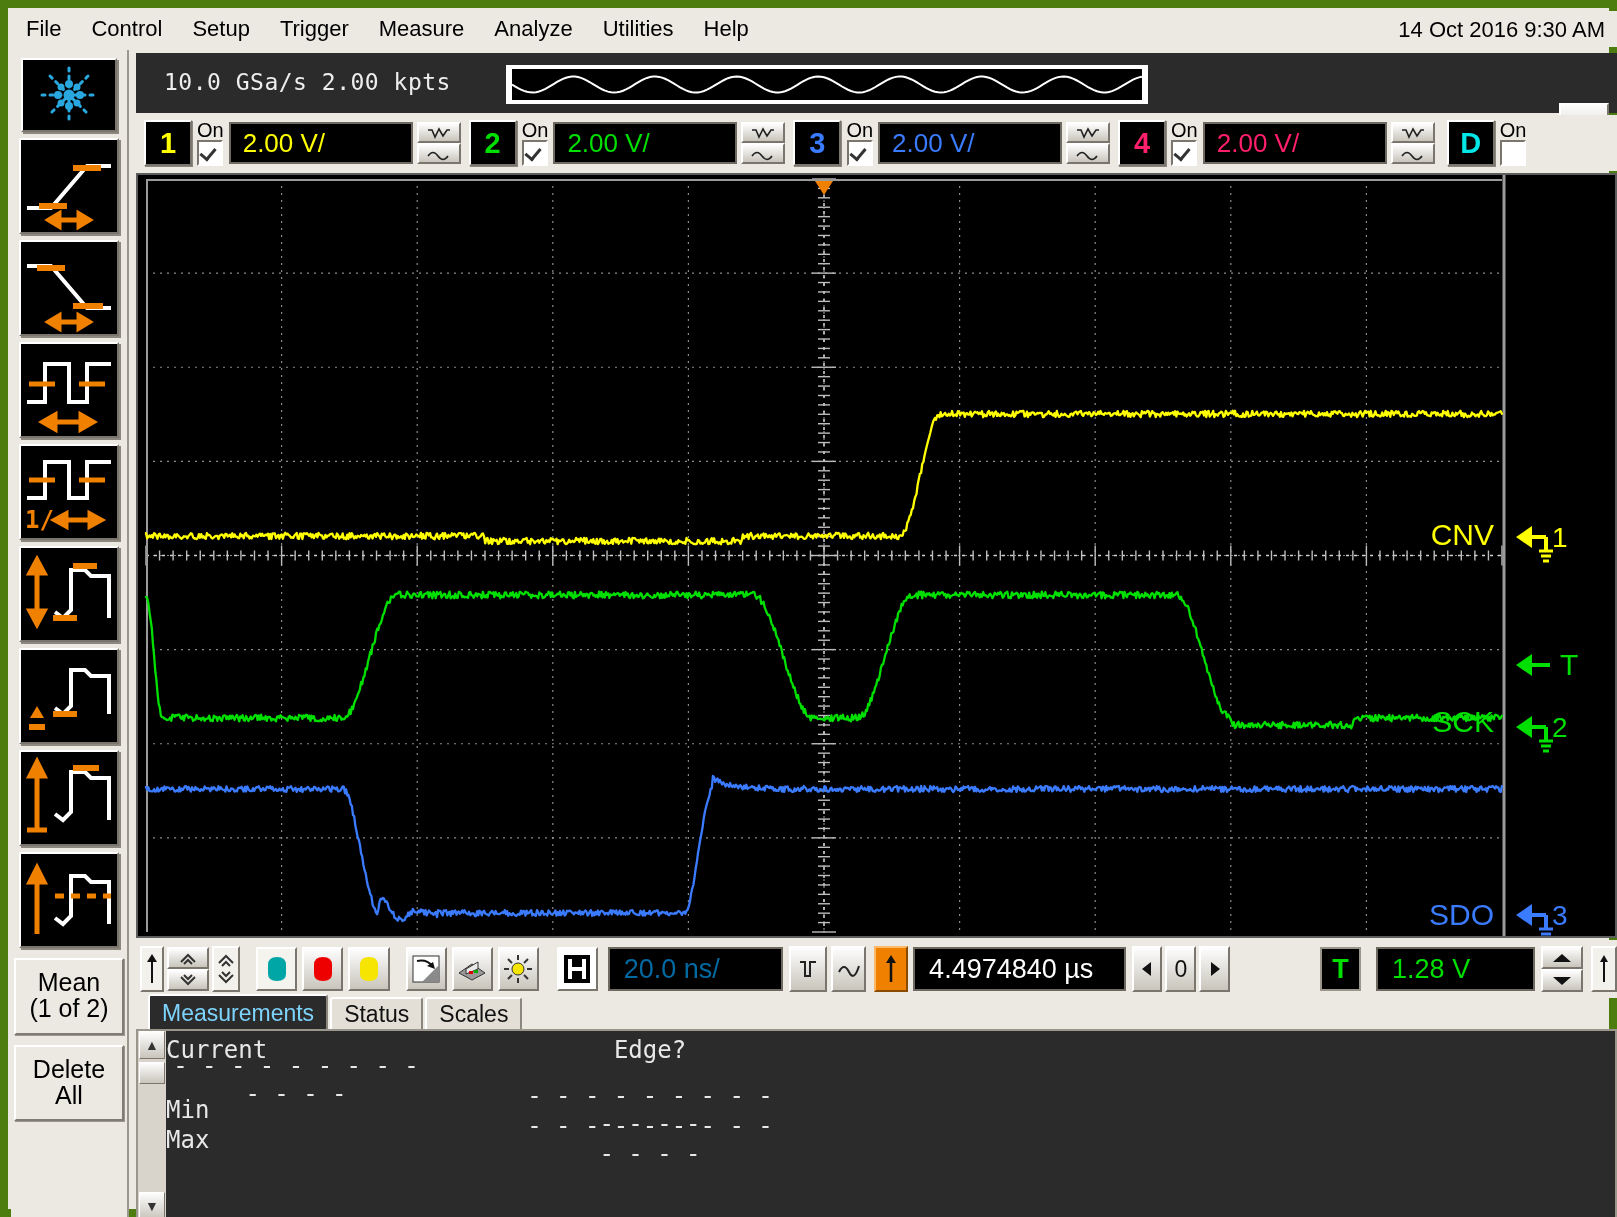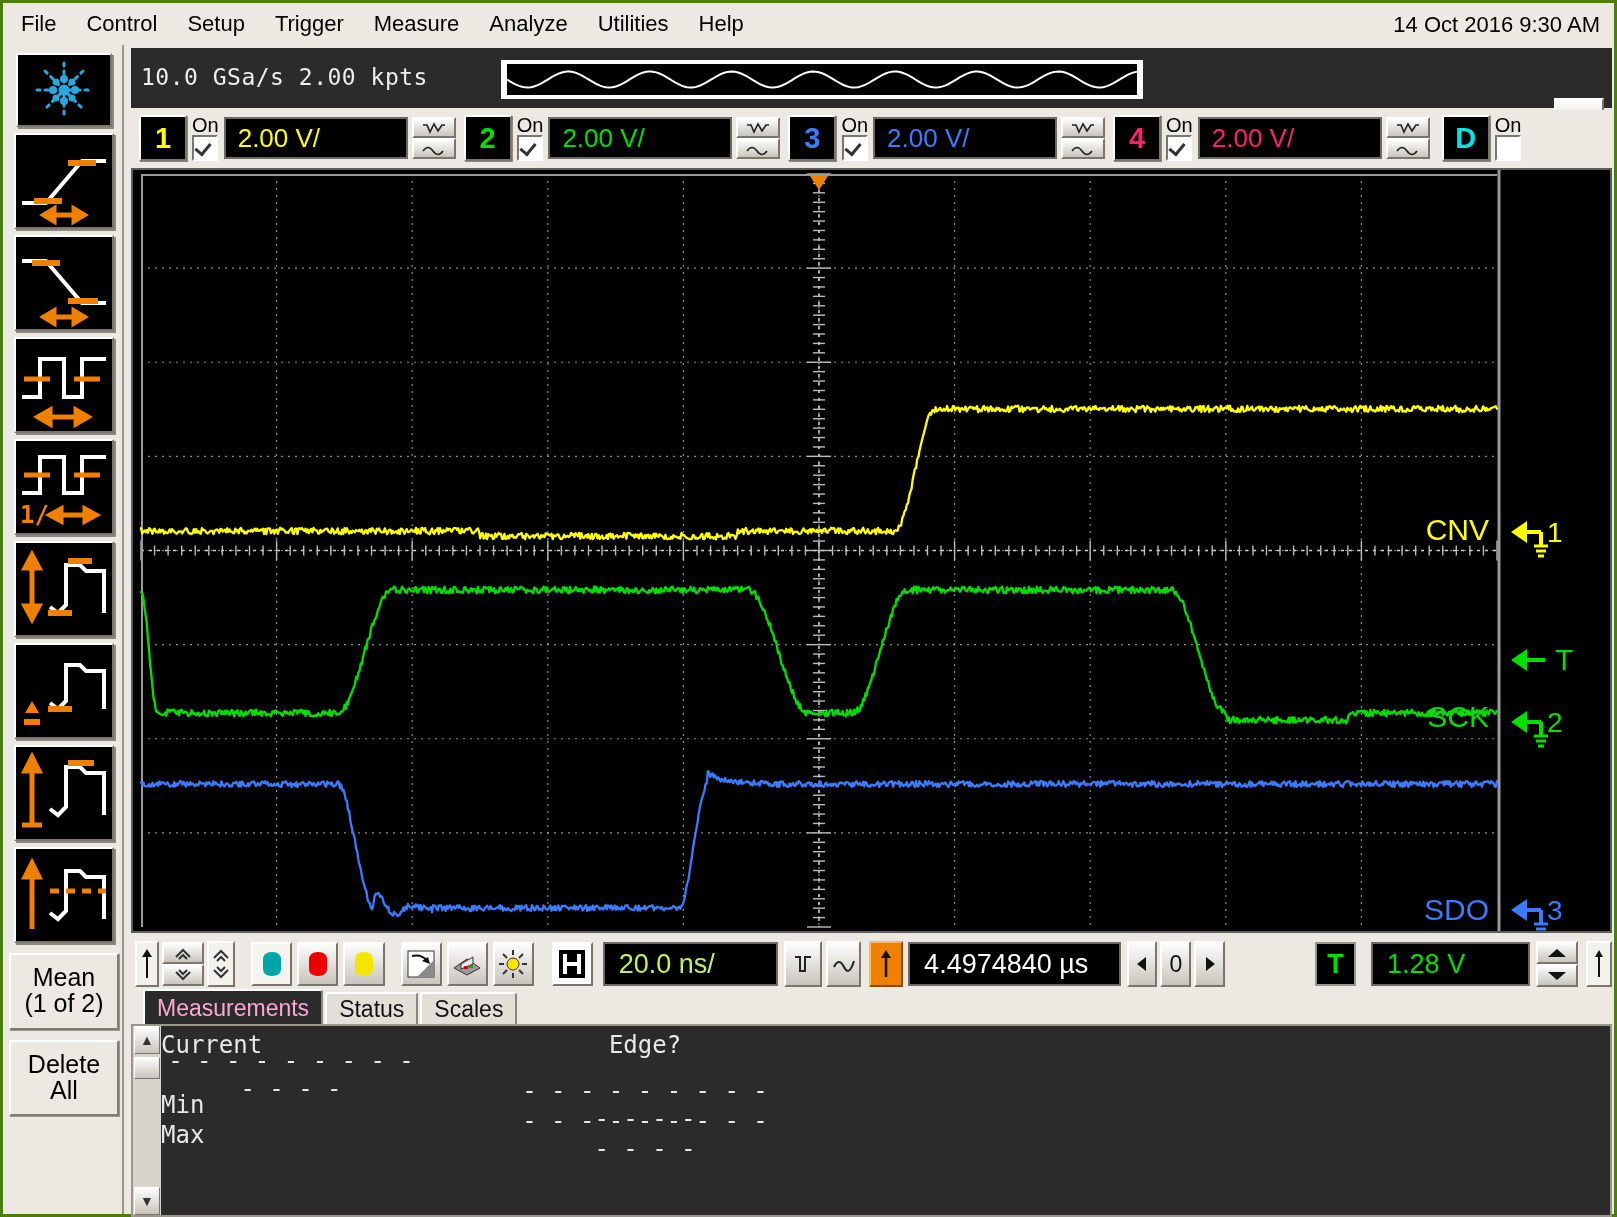--- a/index.html
+++ b/index.html
@@ -1,33 +1,33 @@
 <!DOCTYPE html>
 <html><head>
 <meta charset="utf-8">
 <style>
   html,body{margin:0;padding:0;background:#d6d2c8;}
   body{width:1617px;height:1217px;font-family:"Liberation Sans",sans-serif;overflow:hidden;}
-  .app{position:relative;width:1617px;height:1217px;background:#ece9e2;border:3px solid #4d7c0f;box-sizing:border-box;}
+  .app{position:relative;width:1617px;height:1217px;background:#ece9e2;border:8px solid #4d7c0f;box-sizing:border-box;}
 
   
   .menubar{position:absolute;left:3px;top:3px;width:1608px;height:36px;background:#ece9e2;display:flex;align-items:center;}
   .menu-item{font-size:22px;color:#000;padding:2px 15px;cursor:default;}
   .clock{position:absolute;right:14px;top:6px;font-size:22px;color:#000;white-space:nowrap;}
 
   
   .sidebar{position:absolute;left:3px;top:42px;width:118px;height:1169px;background:#ece9e2;border-right:2px solid #9a968c;box-sizing:border-box;}
   .logo-btn{width:92px;height:70px;margin:8px auto 0;background:#000;border:2px solid #fff;border-right-color:#7a766e;border-bottom-color:#7a766e;box-shadow:2px 2px 0 #8c887f;display:block;}
   .icon-btn{width:96px;height:92px;margin:6px auto 0;background:#000;border:2px solid #fff;border-right-color:#7a766e;border-bottom-color:#7a766e;box-shadow:2px 2px 0 #8c887f;display:block;}
   .txt-btn{width:106px;margin:10px auto 0;background:#ece9e2;border:2px solid #fff;border-right-color:#807c74;border-bottom-color:#807c74;box-shadow:1px 1px 0 #9a968c;
            font-size:25px;text-align:center;padding:9px 0 11px;line-height:1.05;color:#000;}
 
   
   .infostrip{position:absolute;left:128px;top:45px;width:1481px;height:60px;background:#2b2b2b;color:#fff;}
-  .samp{position:absolute;left:10px;top:16px;font-family:"DejaVu Sans Mono",monospace;font-size:23px;letter-spacing:.5px;color:#eee;}
+  .samp{position:absolute;left:28px;top:16px;font-family:"DejaVu Sans Mono",monospace;font-size:23px;letter-spacing:.5px;color:#eee;}
   .navbox{position:absolute;left:370px;top:12px;width:640px;height:37px;background:#fff;border:1px solid #fff;}
   .navbox .inner{position:absolute;left:5px;top:3px;width:630px;height:31px;background:#000;overflow:hidden;}
 
   
   .chanbar{position:absolute;left:128px;top:107px;width:1481px;height:56px;background:#ece9e2;display:flex;align-items:center;}
   .chan-num{width:44px;height:42px;background:#000;border:2px solid #fff;border-right-color:#7a766e;border-bottom-color:#7a766e;box-shadow:1px 1px 0 #8c887f;
             display:flex;align-items:center;justify-content:center;font-size:29px;font-weight:bold;margin-left:8px;}
   .chan-on{display:flex;flex-direction:column;align-items:center;margin-left:5px;}
   .chan-on .lbl{font-size:20px;line-height:19px;color:#000;}
   .cb{width:22px;height:22px;background:#fff;border:2px solid #7a766e;border-right-color:#fff;border-bottom-color:#fff;position:relative;}
@@ -50,21 +50,21 @@
   .tb-small{width:42px;height:22px;}
   .tb-col{display:flex;flex-direction:column;margin-left:3px;}
   .tb-sq{width:44px;height:44px;}
   .dark-field{height:44px;background:#000;border:2px solid #6e6a62;display:flex;align-items:center;padding-left:14px;font-size:27px;box-sizing:border-box;}
 
   
   .measpanel{position:absolute;left:128px;top:988px;width:1481px;height:226px;}
   .tabs{display:flex;height:34px;align-items:flex-end;margin-left:12px;}
   .tab{height:31px;padding:0 12px;font-size:23px;display:flex;align-items:center;
        border:2px solid #fff;border-right-color:#8b877f;border-bottom:none;background:#e3dfd7;color:#111;border-radius:3px 3px 0 0;margin-right:2px;}
-  .tab.active{background:#2b2b2b;color:#f9a8d4;height:34px;}
+  .tab.active{background:#2b2b2b;color:#7dd3fc;height:34px;}
   .meas-body{position:absolute;left:0;top:33px;width:1481px;height:193px;background:#2b2b2b;border:2px solid #9a968c;box-sizing:border-box;display:flex;}
   .scrollcol{width:28px;background:#d8d4cc;display:flex;flex-direction:column;align-items:center;}
   .sc-btn{width:24px;height:26px;background:linear-gradient(#fdfdfd,#c9c5bc);border:1px solid #fff;border-right-color:#7a766e;border-bottom-color:#7a766e;
           display:flex;align-items:center;justify-content:center;font-size:14px;color:#333;}
   .sc-thumb{width:24px;height:20px;background:linear-gradient(#fdfdfd,#c9c5bc);border:1px solid #fff;border-right-color:#7a766e;border-bottom-color:#7a766e;margin-top:3px;}
   .meas-table{flex:1;color:#e8e8e8;font-family:"DejaVu Sans Mono",monospace;font-size:24px;padding-top:4px;}
   .meas-row{display:flex;height:30px;align-items:center;}
   .meas-lab{width:340px;text-align:left;padding-right:14px;}
   .meas-val{width:260px;text-align:center;}
   .hdr-val{width:260px;text-align:center;}
@@ -684,21 +684,21 @@
     <div class="tb tb-sq" style="margin-left:18px;background:#fff">
       <svg width="30" height="32" viewBox="0 0 30 32">
         <rect x="2" y="2" width="26" height="28" fill="#000"></rect>
         <g fill="#fff">
             <rect x="6" y="6" width="4" height="20"></rect>
             <rect x="20" y="6" width="4" height="20"></rect>
             <rect x="6" y="14" width="18" height="4"></rect>
           </g>
       </svg>
     </div>
-    <div class="dark-field" style="width:188px;margin-left:10px;color:#bef264">
+    <div class="dark-field" style="width:188px;margin-left:10px;color:#0369a1">
       <span>20.0 ns/</span>
     </div>
 
     <div class="coupbtns" style="margin-left:6px">
       <div class="tb" style="width:38px;height:46px">
         <svg width="24" height="26" viewBox="0 0 24 26">
             <polyline points="4,6 9,6 9,20 14,20 14,6 20,6" fill="none" stroke="#222" stroke-width="2"></polyline>
           </svg>
       </div>
     </div>

